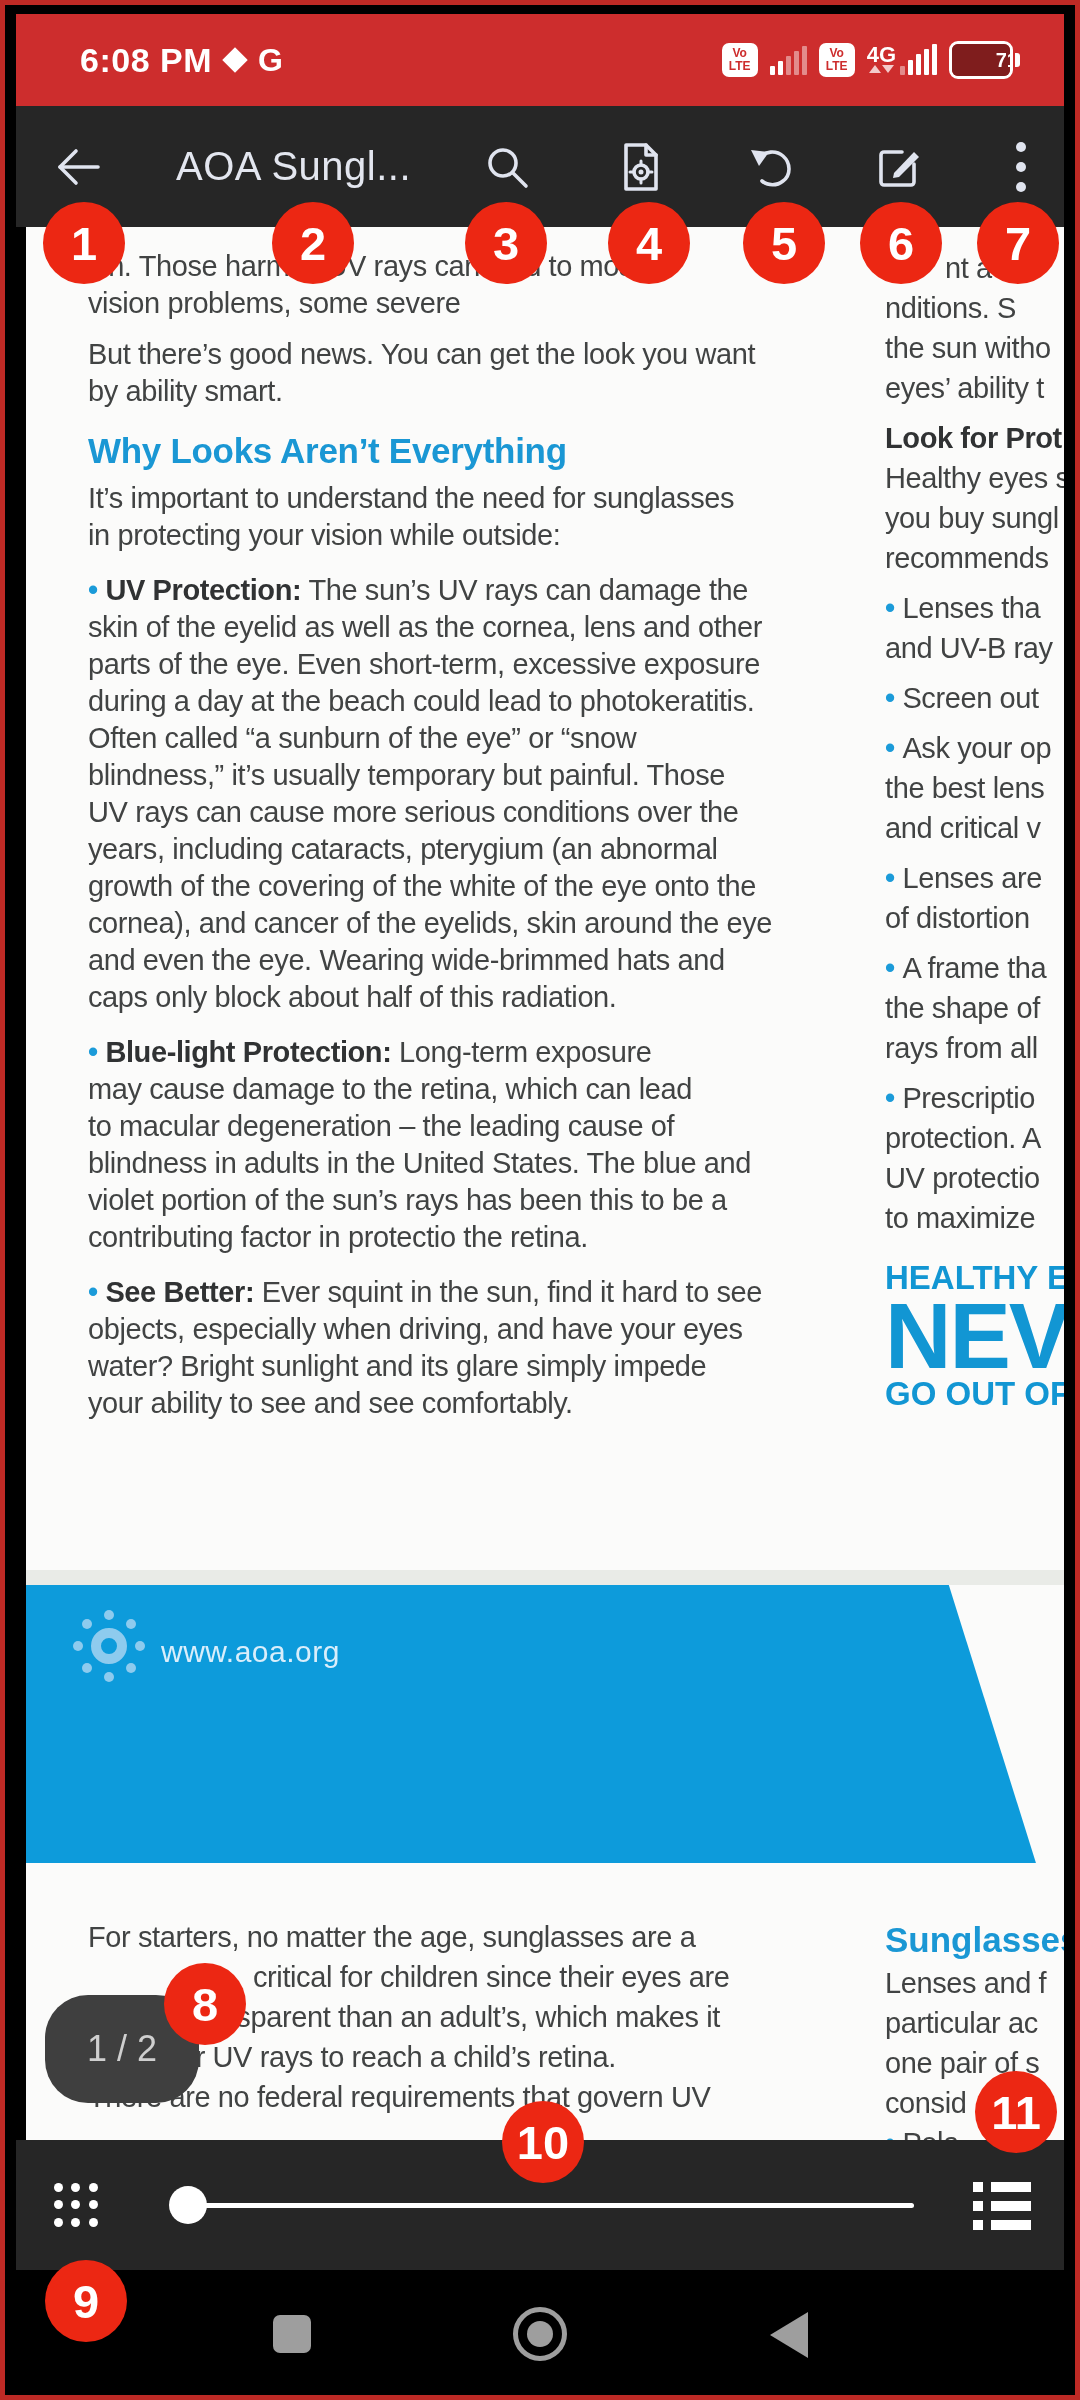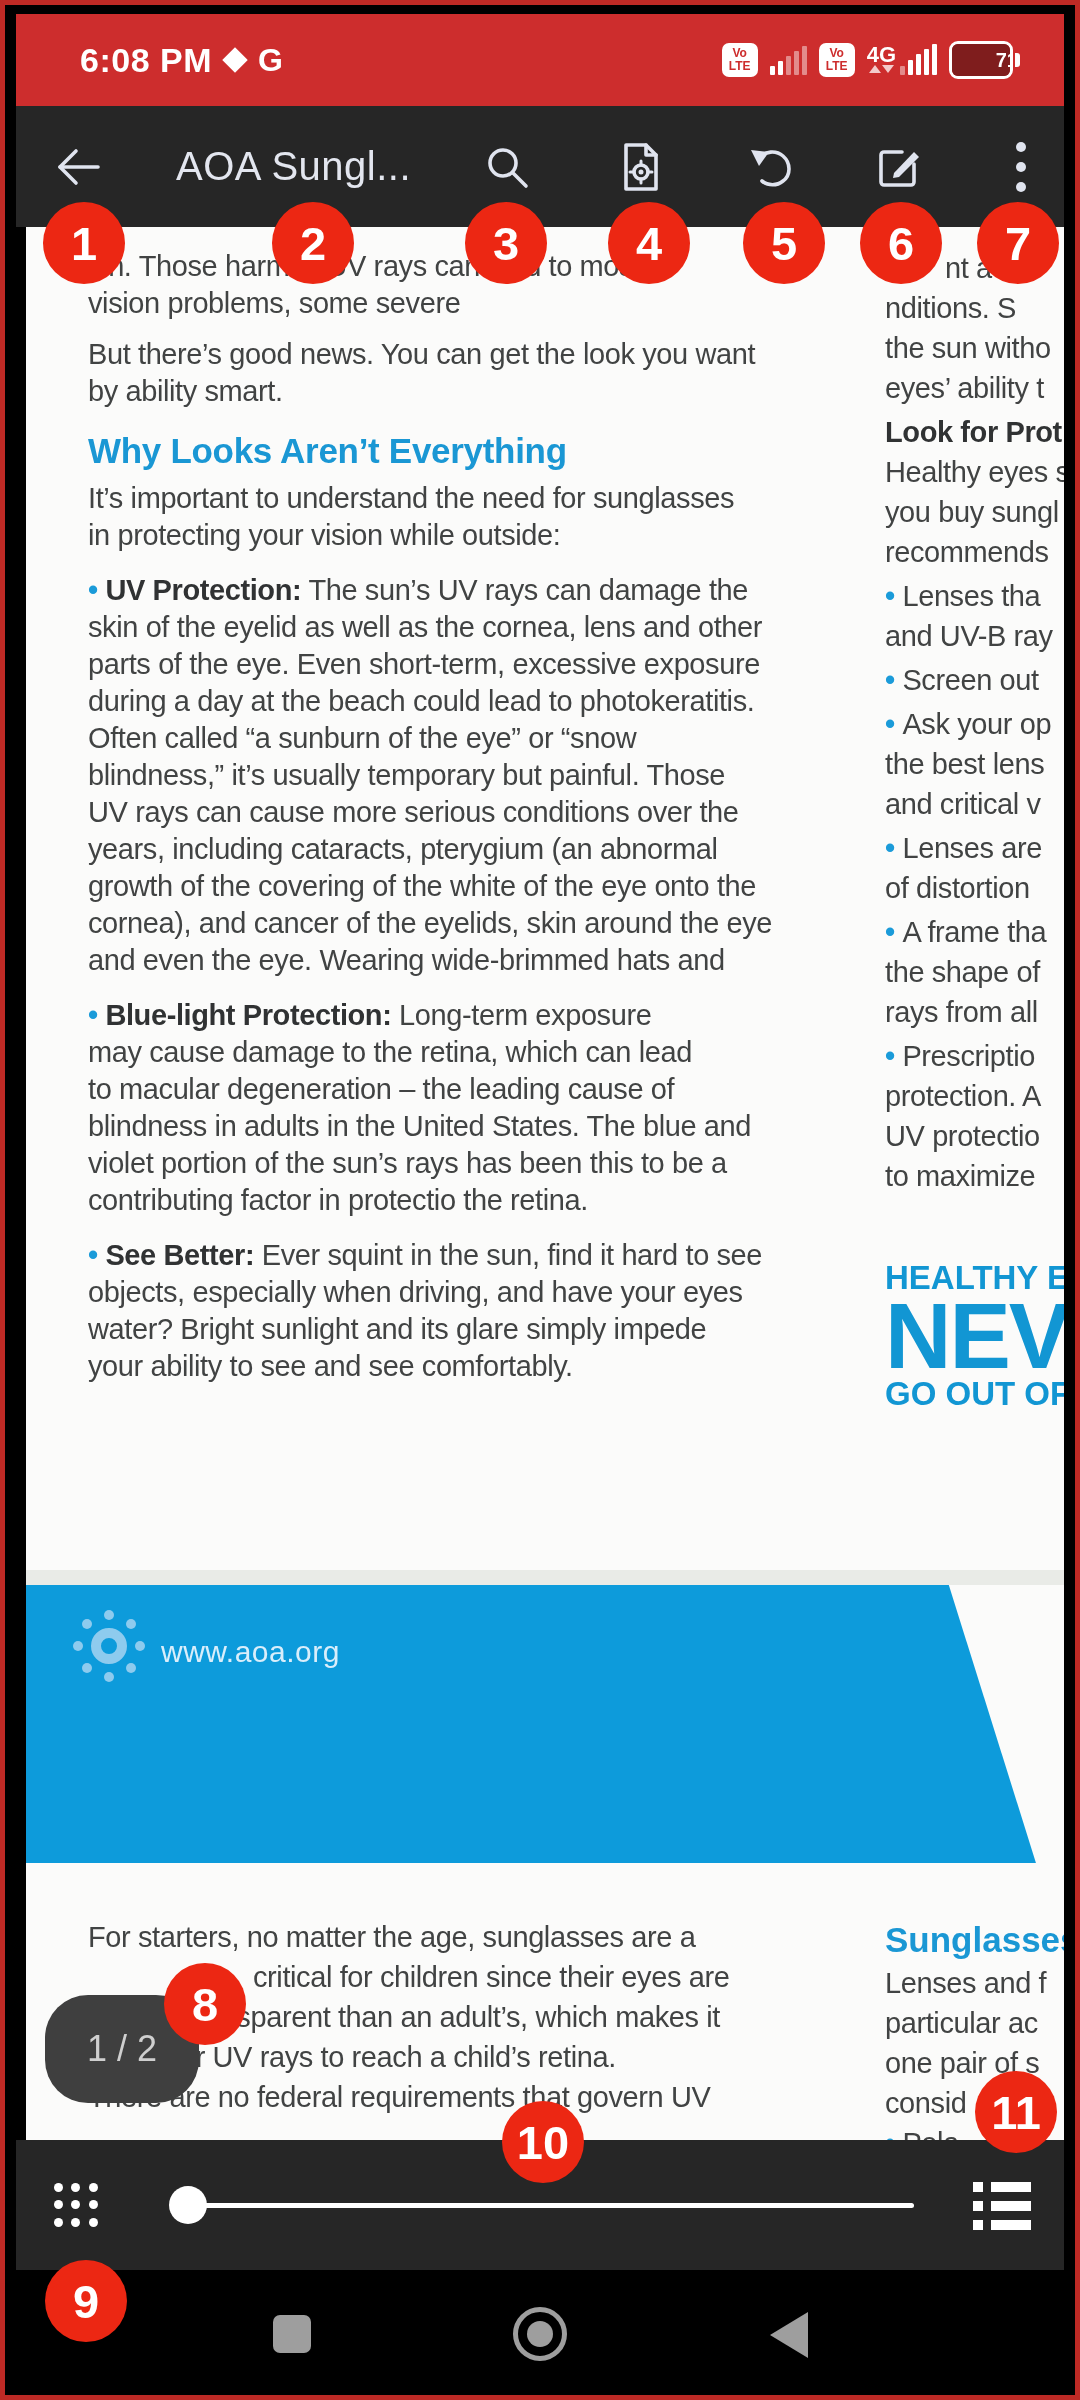--- a/index.html
+++ b/index.html
@@ -54,21 +54,21 @@
   .l-line{height:37px;line-height:37px;font-size:29px;letter-spacing:-.4px;white-space:nowrap;}
   .l-head{height:46px;line-height:46px;font-size:35px;font-weight:bold;color:#1a97d4;
           letter-spacing:-.3px;}
   .gap14{margin-top:14px;} .gap18{margin-top:18px;} .gap6{margin-top:6px;}
   .bold-lead{font-weight:bold;color:#303233;}
   .has-dot::before{content:"• ";color:#1b9bd9;font-weight:bold;}
   .col-right{position:absolute;left:859px;top:21px;width:179px;height:1240px;overflow:hidden;
              color:#414343;}
   .r-line{height:40px;line-height:40px;font-size:29px;letter-spacing:-.4px;white-space:nowrap;}
   .r-head{font-weight:bold;color:#303233;}
-  .gap10{margin-top:4px;}
+  .gap10{margin-top:10px;}
   .ind-nt{padding-left:60px;}
   .healthy{position:absolute;left:859px;top:1031px;width:179px;height:175px;overflow:hidden;
            color:#1296d3;font-weight:bold;}
   .hl-sm{font-size:33px;line-height:40px;white-space:nowrap;letter-spacing:0;}
   .hl-big{font-size:92px;line-height:76px;white-space:nowrap;letter-spacing:-2px;}
 
   
   .gray-strip{position:absolute;left:0;top:1343px;width:1038px;height:15px;background:#e9ebe7;}
   .banner{position:absolute;left:0;top:1358px;width:1038px;height:278px;}
   .banner-photo{position:absolute;right:0;top:0;width:165px;height:100%;
@@ -240,20 +240,21 @@
       <div class="l-line">skin of the eyelid as well as the cornea, lens and other</div>
       <div class="l-line">parts of the eye. Even short-term, excessive exposure</div>
       <div class="l-line">during a day at the beach could lead to photokeratitis.</div>
       <div class="l-line">Often called “a sunburn of the eye” or “snow</div>
       <div class="l-line">blindness,” it’s usually temporary but painful. Those</div>
       <div class="l-line">UV rays can cause more serious conditions over the</div>
       <div class="l-line">years, including cataracts, pterygium (an abnormal</div>
       <div class="l-line">growth of the covering of the white of the eye onto the</div>
       <div class="l-line">cornea), and cancer of the eyelids, skin around the eye</div>
       <div class="l-line">and even the eye. Wearing wide-brimmed hats and</div>
+      <div class="l-line">caps only block about half of this radiation.</div>
 
       <div class="l-line gap18 has-dot"><span class="bold-lead">Blue-light Protection:</span> <span>Long-term exposure</span></div>
       <div class="l-line">may cause damage to the retina, which can lead</div>
       <div class="l-line">to macular degeneration – the leading cause of</div>
       <div class="l-line">blindness in adults in the United States. The blue and</div>
       <div class="l-line">violet portion of the sun’s rays has been this to be a</div>
       <div class="l-line">contributing factor in protectio the retina.</div>
 
       <div class="l-line gap18 has-dot"><span class="bold-lead">See Better:</span> <span>Ever squint in the sun, find it hard to see</span></div>
       <div class="l-line">objects, especially when driving, and have your eyes</div>

